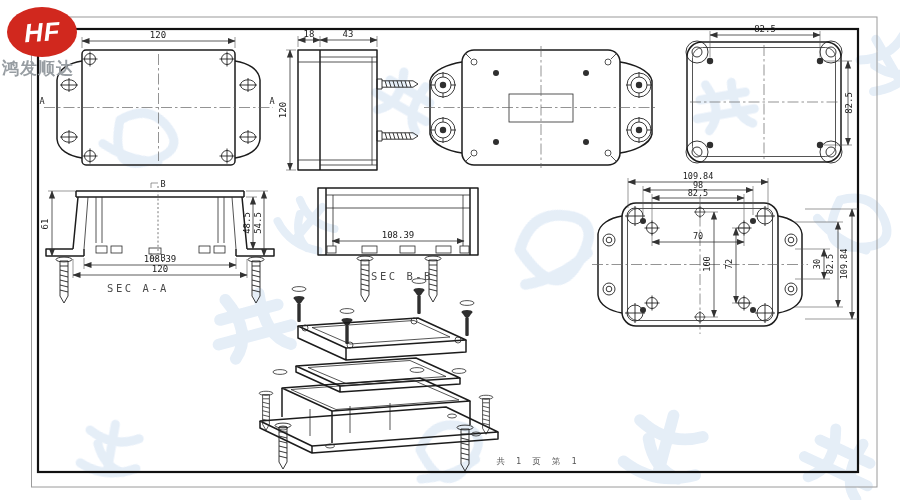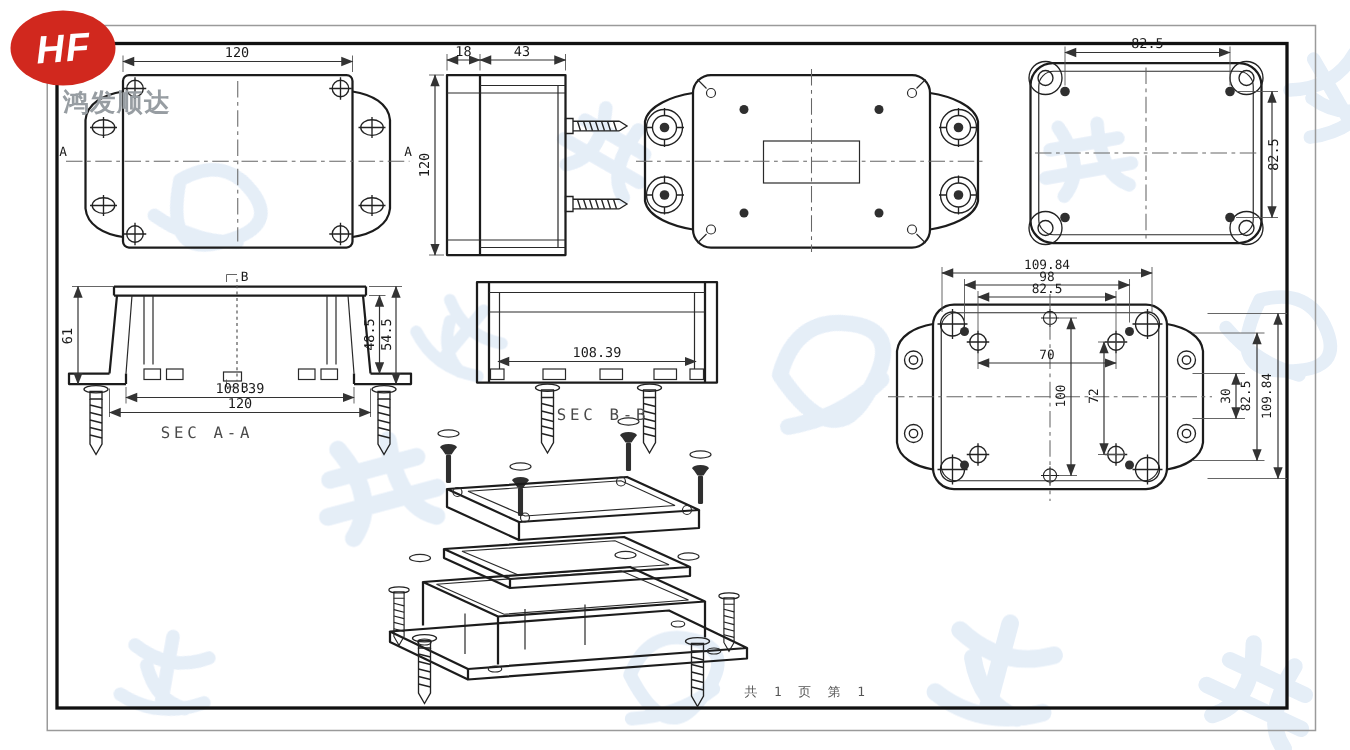--- a/index.html
+++ b/index.html
@@ -23,21 +23,21 @@
   .dm85{font-family:"DejaVu Sans Mono",monospace;font-size:8.5px;fill:#1a1a1a;}
   .mk{font-family:"DejaVu Sans Mono",monospace;font-size:8.5px;fill:#1a1a1a;}
   .sl{font-family:"DejaVu Sans Mono",monospace;font-size:10.5px;letter-spacing:2.5px;fill:#4a4a4a;}
   .ft{font-family:"DejaVu Sans Mono",monospace;font-size:8.5px;letter-spacing:3px;fill:#555;}
   
   .logo{position:absolute;left:7px;top:7px;width:70px;height:50px;background:#d1281e;
         border-radius:50%;z-index:3;display:flex;align-items:center;justify-content:center;}
   .logo span{color:#fff;font-weight:bold;font-style:italic;font-size:26px;letter-spacing:1px;
         font-family:"Liberation Sans",sans-serif;transform:rotate(-4deg);}
   .company{position:absolute;left:2px;top:57px;width:86px;z-index:3;font-weight:bold;
-        font-size:17px;letter-spacing:1px;color:#979da2;font-family:"DejaVu Sans",sans-serif;margin-left:40px;}
+        font-size:17px;letter-spacing:1px;color:#979da2;font-family:"DejaVu Sans",sans-serif;}
 </style>
 </head>
 <body>
 
 <div class="canvas">
 
   <svg class="wm" width="900" height="500" viewBox="0 0 900 500">
     <defs>
       <g id="w1">
           <path d="M0,0 q22,-26 48,-9 t-10,40 q-30,20 -38,-31 M-8,28 q30,8 58,-2"></path>

